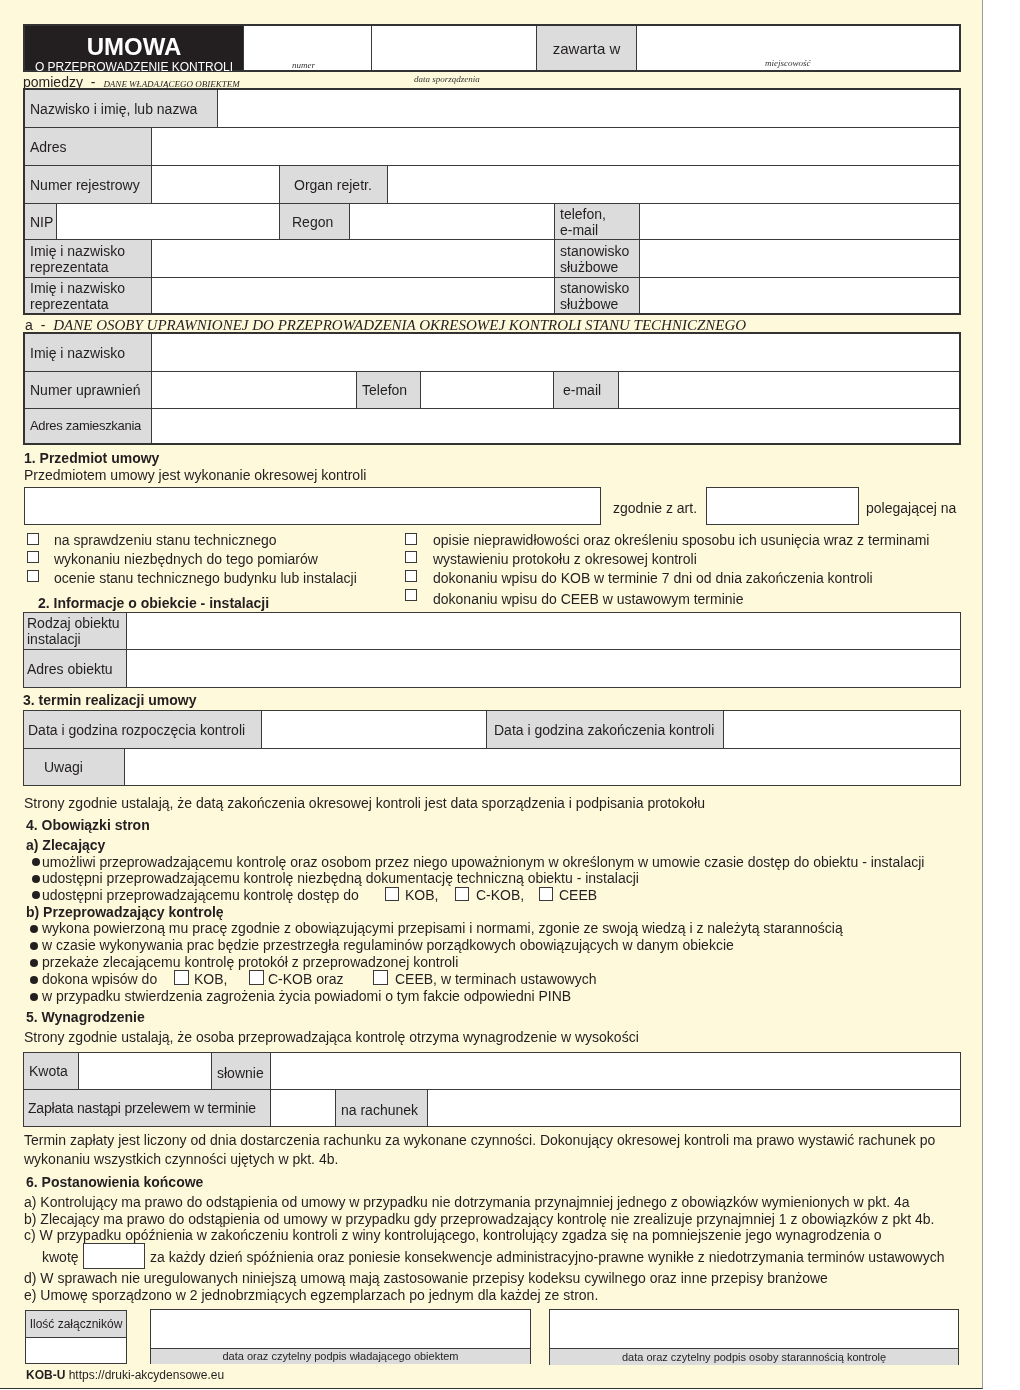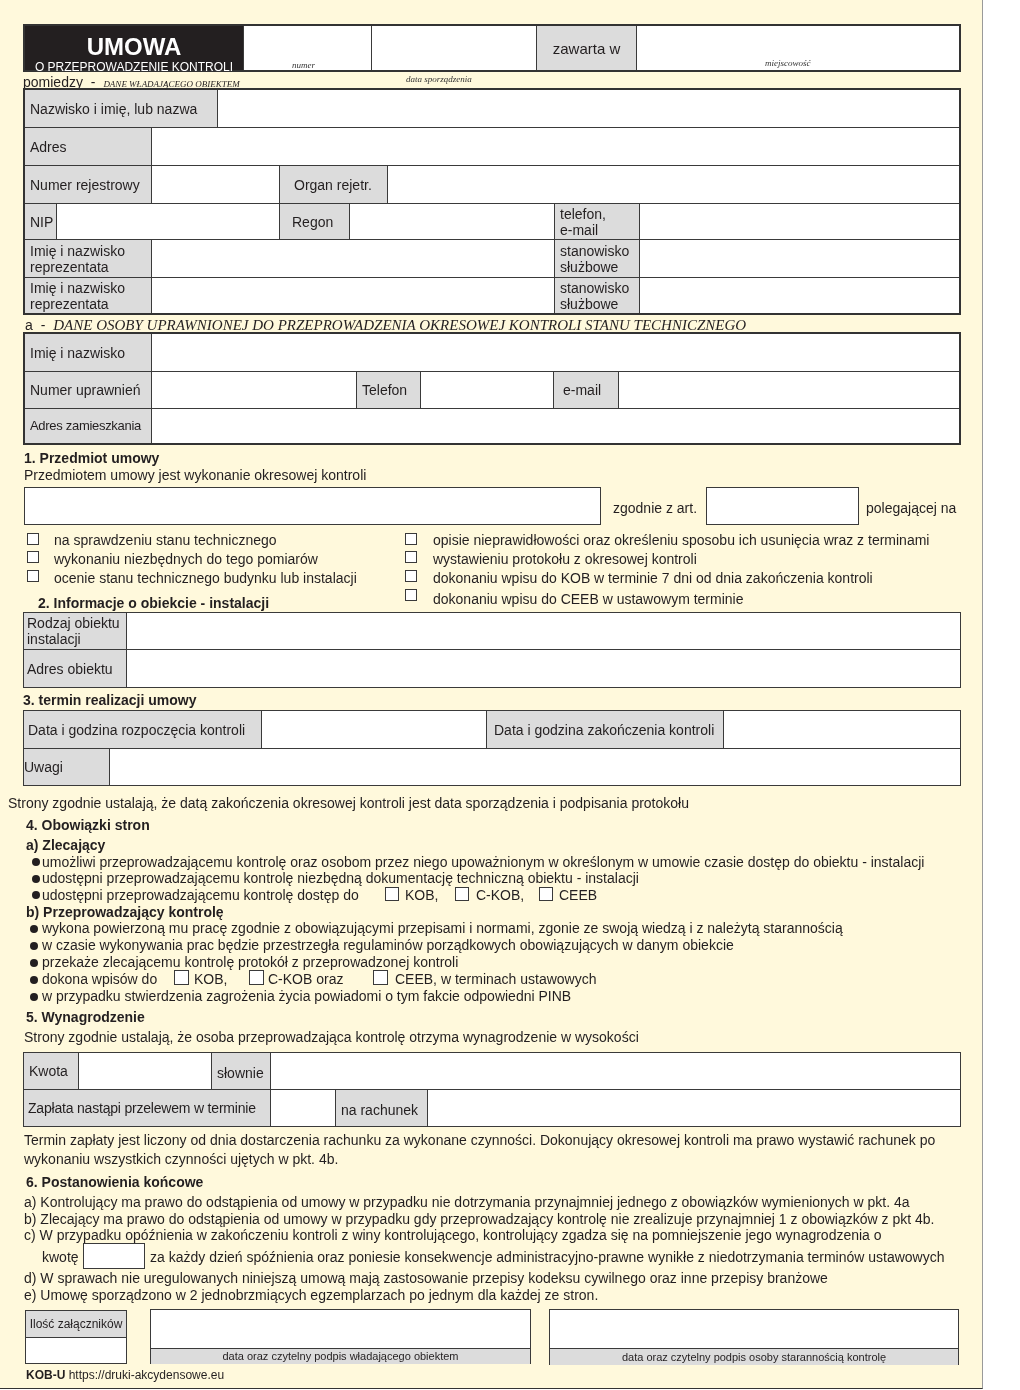--- a/index.html
+++ b/index.html
@@ -29,21 +29,21 @@
   <div class="thick" style="left:23px;top:24px;width:938px;height:48px;"></div>
   <div class="abs" style="left:25px;top:26px;width:218px;height:44px;background:#231f20;color:#fff;text-align:center;">
     <div style="font-weight:bold;font-size:24px;line-height:26px;margin-top:8px;">UMOWA</div>
     <div style="font-size:12px;line-height:14px;">O PRZEPROWADZENIE KONTROLI</div>
   </div>
   <div class="vl" style="left:243px;top:26px;height:44px;"></div>
   <div class="abs" style="left:244px;top:26px;width:127px;height:44px;">
     <span class="tiny-i" style="left:48px;bottom:0px;">numer</span>
   </div>
   <div class="vl" style="left:371px;top:26px;height:44px;"></div>
-  <div class="abs" style="left:364px;top:26px;width:164px;height:58px;">
+  <div class="abs" style="left:372px;top:26px;width:164px;height:58px;">
     <span class="tiny-i" style="left:42px;bottom:0px;">data sporządzenia</span>
   </div>
   <div class="vl" style="left:536px;top:26px;height:44px;"></div>
   <div class="abs" style="left:537px;top:26px;width:99px;height:44px;background:#dcdcdc;font-size:15px;text-align:center;line-height:46px;">zawarta w</div>
   <div class="vl" style="left:636px;top:26px;height:44px;"></div>
   <div class="abs" style="left:637px;top:26px;width:322px;height:44px;">
     <span class="tiny-i" style="left:128px;bottom:2px;">miejscowość</span>
   </div>
 
   <div class="abs" style="left:23px;top:74px;font-size:14px;line-height:16px;white-space:nowrap;">
@@ -156,23 +156,23 @@
   <div class="lbl" style="left:24px;top:650px;width:103px;height:37px;padding-left:3px;">Adres obiektu</div>
   <div class="cell" style="left:127px;top:650px;width:833px;height:37px;"></div>
 
   <div class="sech" style="left:23px;top:692px;">3. termin realizacji umowy</div>
   <div class="box" style="left:23px;top:710px;width:938px;height:76px;"></div>
   <div class="lbl" style="left:24px;top:711px;width:238px;height:37px;padding-left:4px;">Data i godzina rozpoczęcia kontroli</div>
   <div class="cell" style="left:262px;top:711px;width:225px;height:37px;border-right:1px solid #3a3a3a;box-sizing:border-box;"></div>
   <div class="lbl" style="left:487px;top:711px;width:237px;height:37px;padding-left:7px;">Data i godzina zakończenia kontroli</div>
   <div class="cell" style="left:724px;top:711px;width:236px;height:37px;"></div>
   <div class="hl" style="left:24px;top:748px;width:936px;"></div>
-  <div class="lbl" style="left:24px;top:749px;width:86px;height:36px;padding-left:0;">Uwagi</div>
+  <div class="lbl" style="left:24px;top:749px;width:101px;height:36px;padding-left:20px;">Uwagi</div>
   <div class="cell" style="left:125px;top:749px;width:835px;height:36px;"></div>
-  <div class="txt" style="left:8px;top:795px;">Strony zgodnie ustalają, że datą zakończenia okresowej kontroli jest data sporządzenia i podpisania protokołu</div>
+  <div class="txt" style="left:24px;top:795px;">Strony zgodnie ustalają, że datą zakończenia okresowej kontroli jest data sporządzenia i podpisania protokołu</div>
 
   <div class="sech" style="left:26px;top:817px;">4. Obowiązki stron</div>
   <div class="sech" style="left:26px;top:837px;">a) Zlecający</div>
   <div class="bul" style="left:32px;top:858px;"></div>
   <div class="txt" style="left:42px;top:854px;">umożliwi przeprowadzającemu kontrolę oraz osobom przez niego upoważnionym w określonym w umowie czasie dostęp do obiektu - instalacji</div>
   <div class="bul" style="left:32px;top:875px;"></div>
   <div class="txt" style="left:42px;top:870px;">udostępni przeprowadzającemu kontrolę niezbędną dokumentację techniczną obiektu - instalacji</div>
   <div class="bul" style="left:32px;top:891px;"></div>
   <div class="txt" style="left:42px;top:887px;">udostępni przeprowadzającemu kontrolę dostęp do</div>
   <div class="cb" style="left:385px;top:887px;width:14px;height:14px;"></div>

